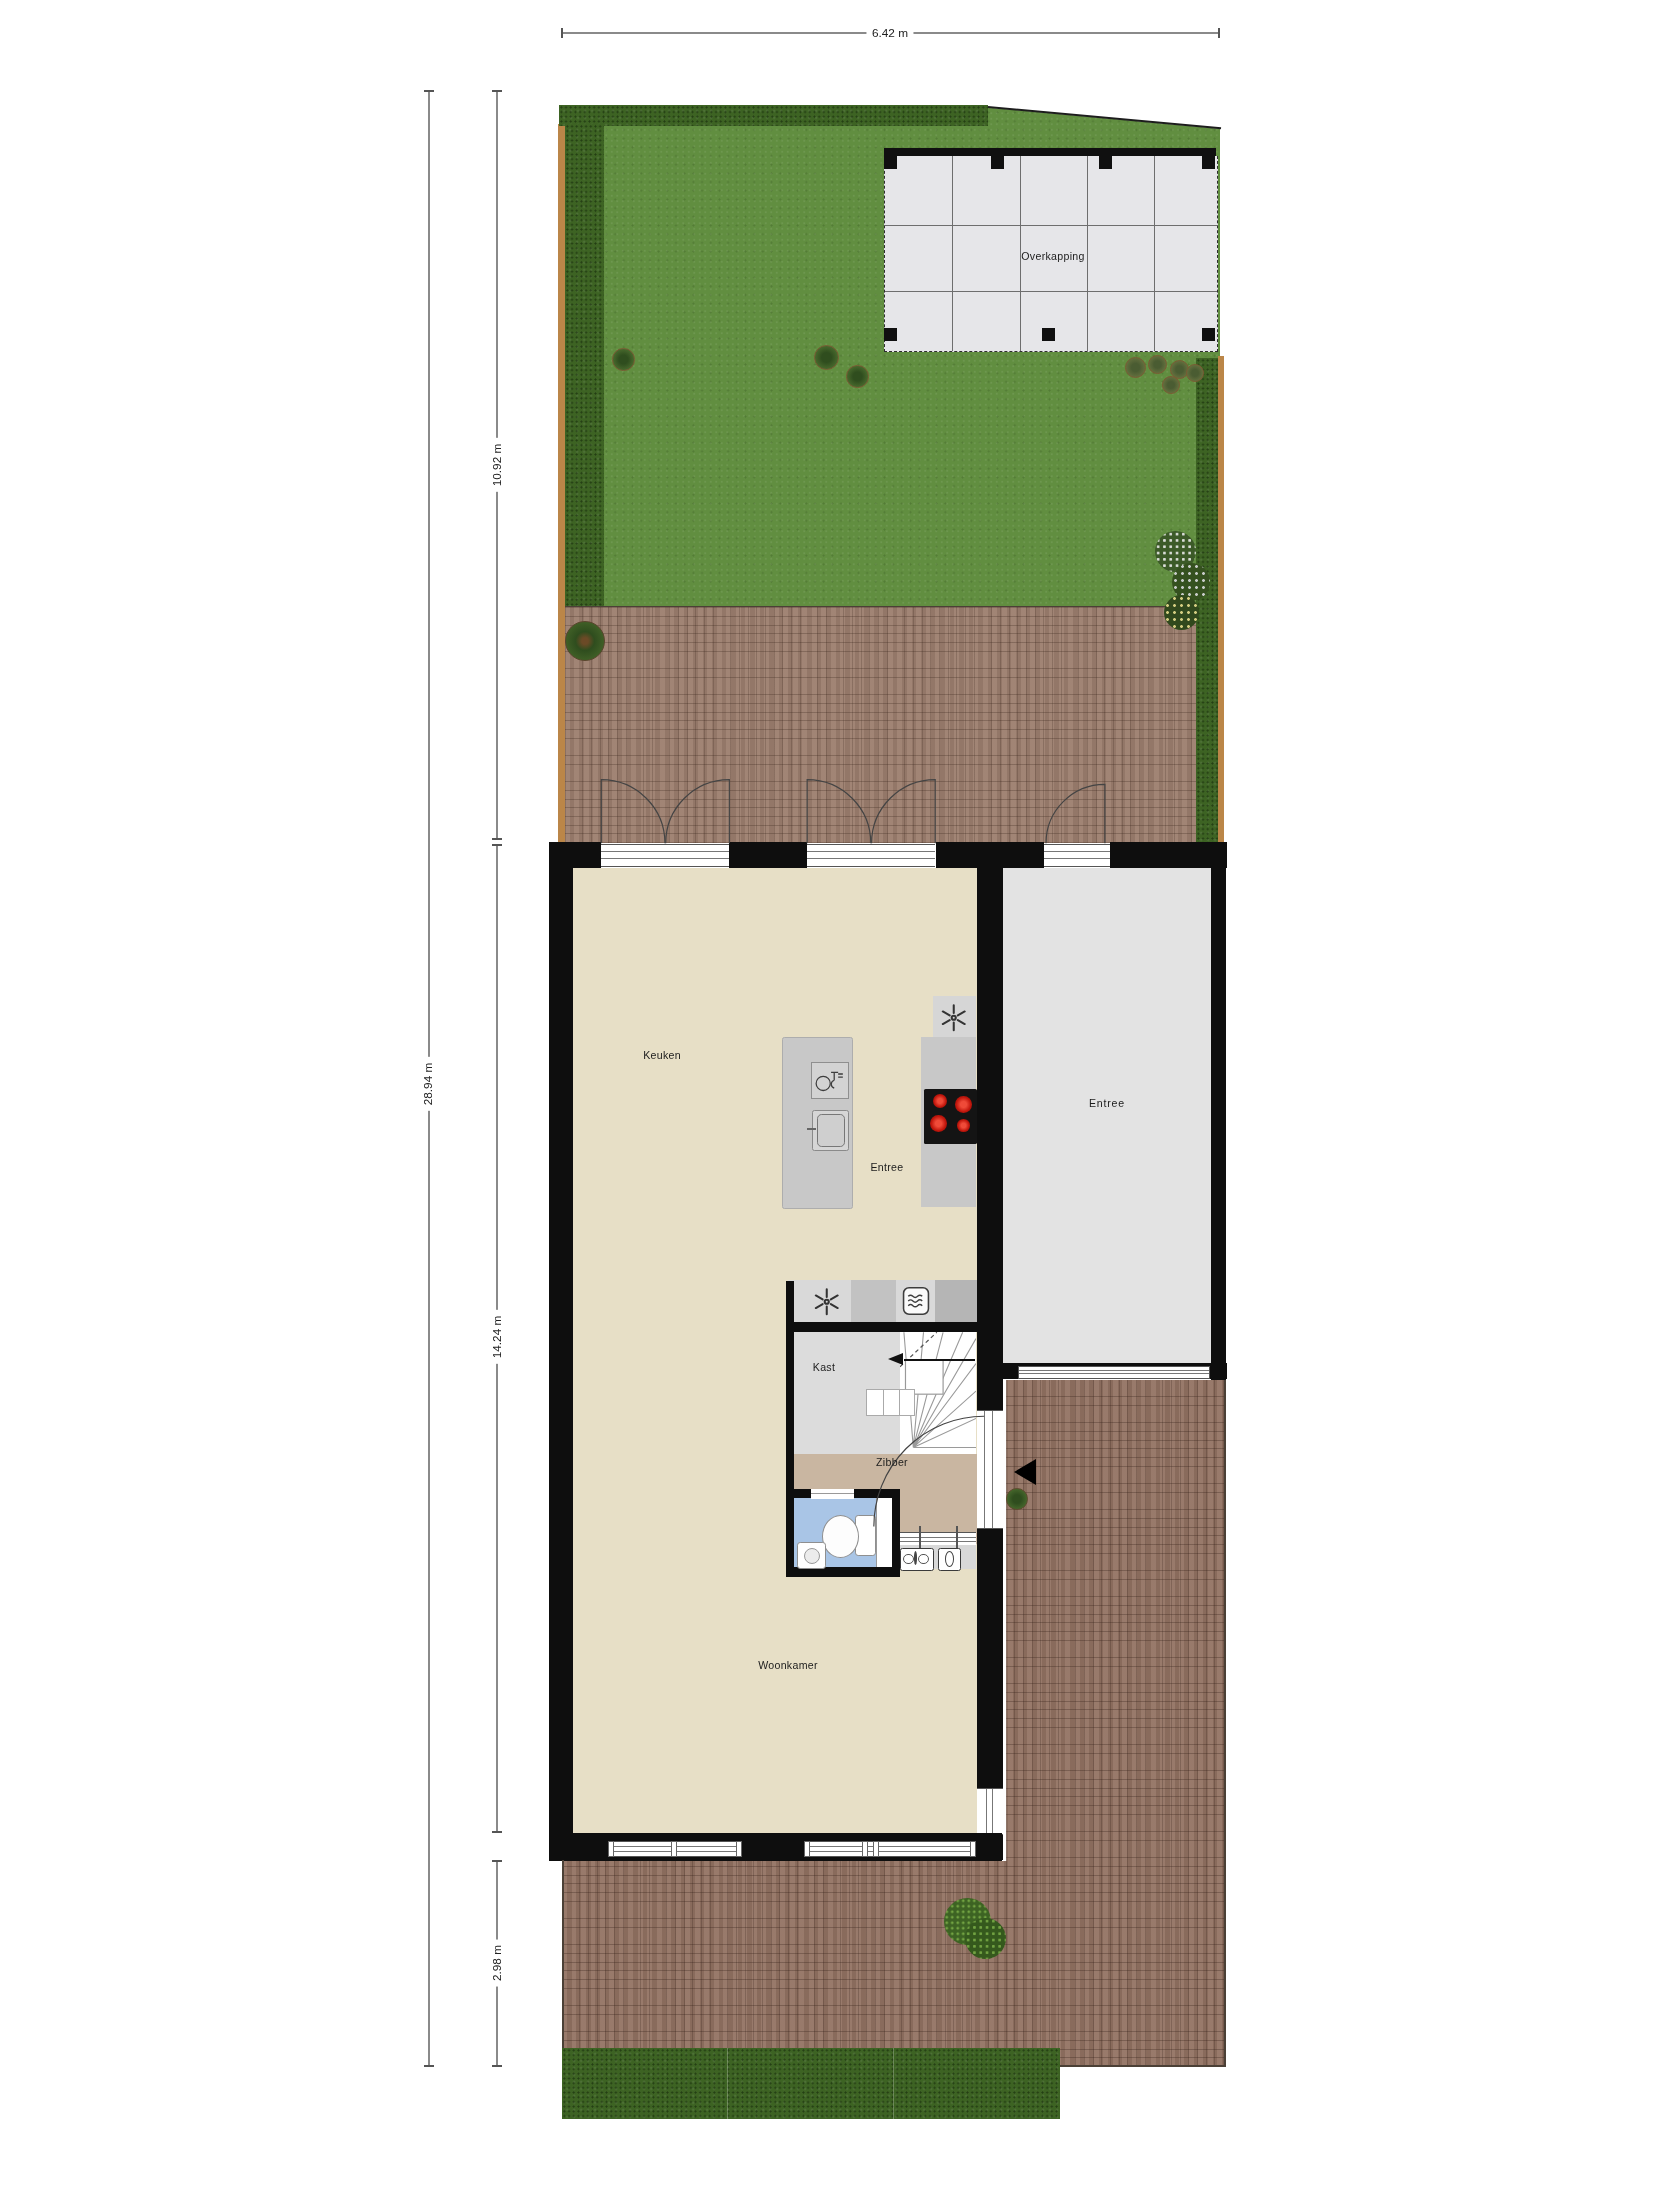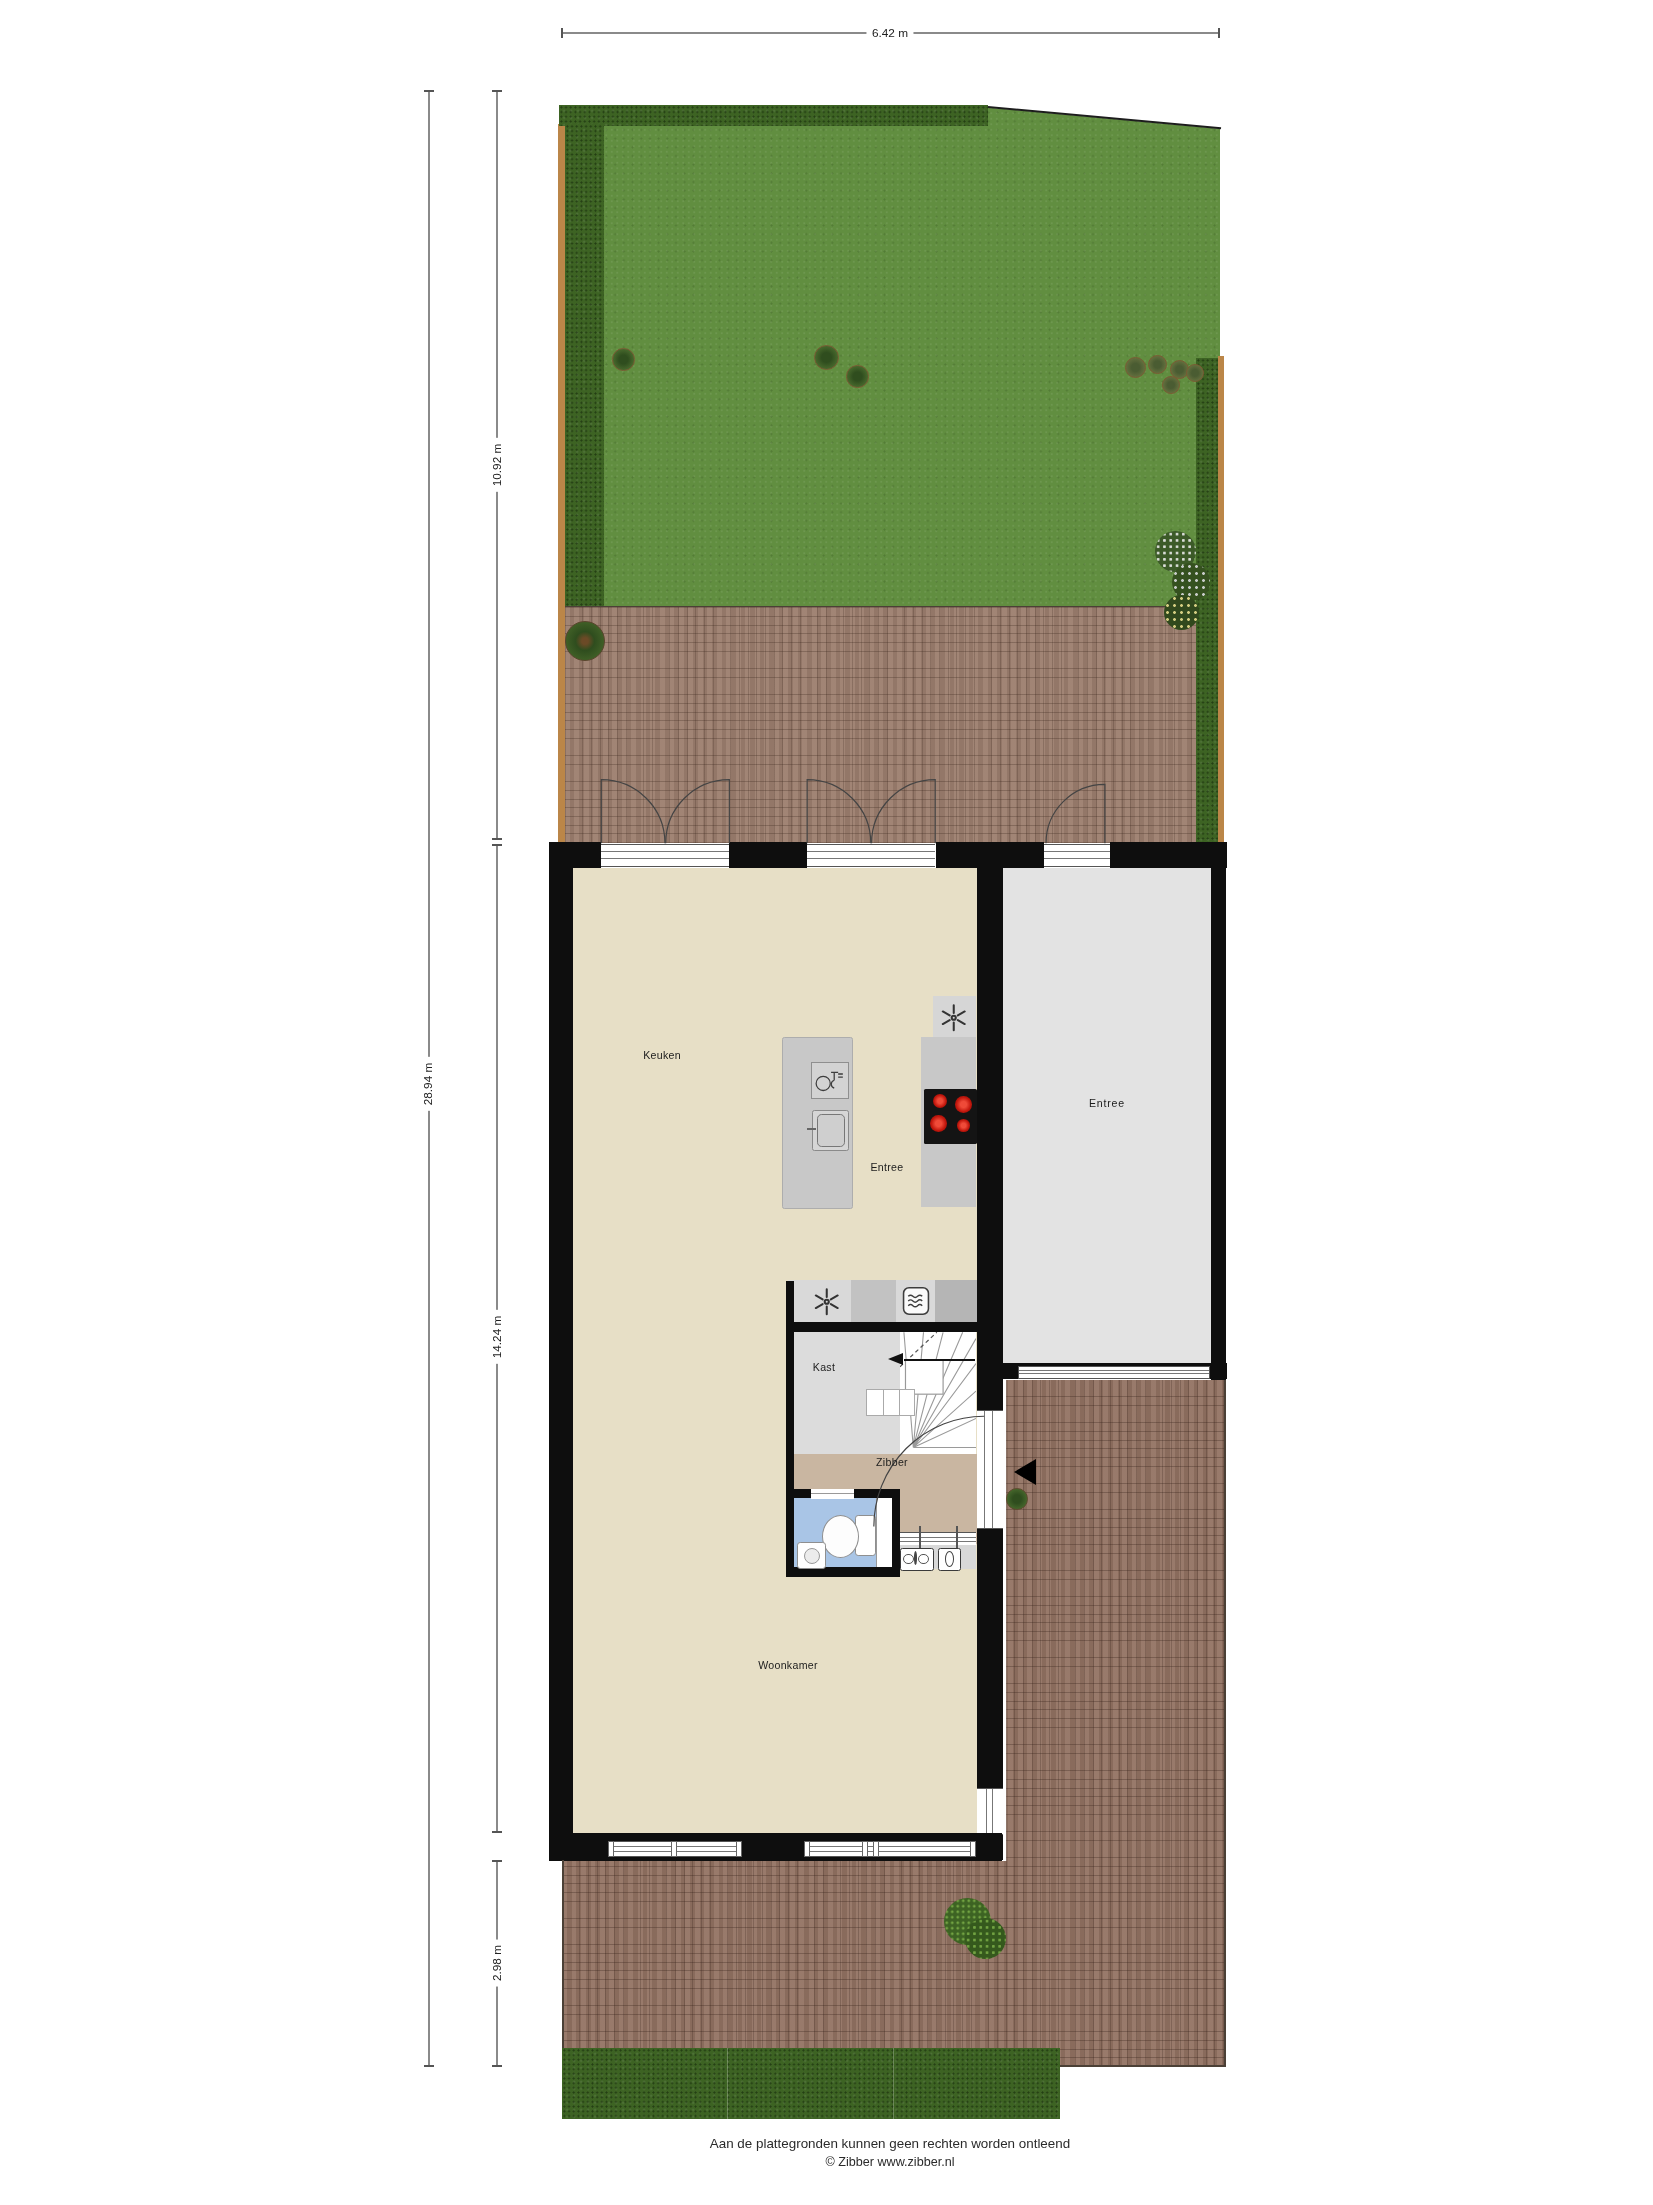--- a/index.html
+++ b/index.html
@@ -80,20 +80,40 @@
               transform:rotate(5.2deg);transform-origin:left center;"></div>
 
   <div class="abs fence" style="left:558px;top:124px;width:7px;height:720px;"></div>
   <div class="abs fence" style="left:1218px;top:356px;width:6.3px;height:488px;"></div>
   <div class="abs hedge" style="left:559px;top:105px;width:429px;height:21px;"></div>
   <div class="abs hedge" style="left:565px;top:124px;width:39px;height:719px;"></div>
   <div class="abs hedge" style="left:1196px;top:358px;width:22px;height:485px;"></div>
 
   <div class="abs brick" style="left:565px;top:606px;width:631px;height:236px;border-top:1.6px solid #4b4036;"></div>
 
+  <div class="abs" style="left:884px;top:148px;width:336px;height:206px;">
+    <div class="abs" style="left:0;top:0;width:332px;height:7.9px;background:#101010;"></div>
+    <div class="abs" style="left:0;top:7.9px;width:332px;height:195px;background:#e6e6e9;
+                border:1.6px dashed #2e2e2e;border-top:none;">
+      <div class="gridv" style="left:67px;top:0;"></div>
+      <div class="gridv" style="left:135px;top:0;"></div>
+      <div class="gridv" style="left:202px;top:0;"></div>
+      <div class="gridv" style="left:269px;top:0;"></div>
+      <div class="gridh" style="top:69px;"></div>
+      <div class="gridh" style="top:135px;"></div>
+    </div>
+    <div class="post" style="left:0;top:7.9px;"></div>
+    <div class="post" style="left:107px;top:7.9px;"></div>
+    <div class="post" style="left:215px;top:7.9px;"></div>
+    <div class="post" style="left:318px;top:7.9px;"></div>
+    <div class="post" style="left:0;top:180px;"></div>
+    <div class="post" style="left:158px;top:180px;"></div>
+    <div class="post" style="left:318px;top:180px;"></div>
+    <span class="roomlabel" style="left:169px;top:108px;">Overkapping</span>
+  </div>
 
   <div class="abs bush" style="left:612px;top:348px;width:20.5px;height:20.5px;background:radial-gradient(#2f4d1e 30%,#47682c 70%);border:1.6px solid #7a5a33;"></div>
   <div class="abs bush" style="left:814px;top:345px;width:23px;height:23px;background:radial-gradient(#2f4d1e 30%,#47682c 70%);border:1.6px solid #7a5a33;"></div>
   <div class="abs bush" style="left:846px;top:365px;width:20.5px;height:20.5px;background:radial-gradient(#2f4d1e 30%,#47682c 70%);border:1.6px solid #7a5a33;"></div>
   <div class="abs bush" style="left:1125px;top:357px;width:19px;height:19px;background:radial-gradient(#4a5c32 30%,#66713f 75%);border:1.6px solid #7a5a33;"></div>
   <div class="abs bush" style="left:1148px;top:355px;width:17.3px;height:17.3px;background:radial-gradient(#4a5c32 30%,#66713f 75%);border:1.6px solid #7a5a33;"></div>
   <div class="abs bush" style="left:1170px;top:360px;width:17.3px;height:17.3px;background:radial-gradient(#4a5c32 30%,#66713f 75%);border:1.6px solid #7a5a33;"></div>
   <div class="abs bush" style="left:1186px;top:364px;width:15.8px;height:15.8px;background:radial-gradient(#4a5c32 30%,#66713f 75%);border:1.6px solid #7a5a33;"></div>
   <div class="abs bush" style="left:1162px;top:376px;width:15.8px;height:15.8px;background:radial-gradient(#4a5c32 30%,#66713f 75%);border:1.6px solid #7a5a33;"></div>
   <div class="abs bush" style="left:1155px;top:531px;width:41px;height:41px;background:radial-gradient(rgba(235,235,235,.9) 1.2px,transparent 1.6px),#3c5a28;background-size:6.3px 6.3px;"></div>
@@ -293,19 +313,15 @@
     <div class="vline" style="left:331px;background:rgba(255,255,255,.25);"></div>
   </div>
 
   <span class="roomlabel" style="left:662px;top:1055px;">Keuken</span>
   <span class="roomlabel" style="left:887px;top:1167px;">Entree</span>
   <span class="roomlabel" style="left:1107px;top:1103px;letter-spacing:0.8px;">Entree</span>
   <span class="roomlabel" style="left:824px;top:1367px;">Kast</span>
   <span class="roomlabel" style="left:892px;top:1462px;">Zibber</span>
   <span class="roomlabel" style="left:788px;top:1665px;">Woonkamer</span>
 
-  <div class="footer">
-    <div class="l1">Aan de plattegronden kunnen geen rechten worden ontleend</div>
-    <div class="l2">© Zibber www.zibber.nl</div>
-  </div>
 
 </div>
 
 
 </body></html>

